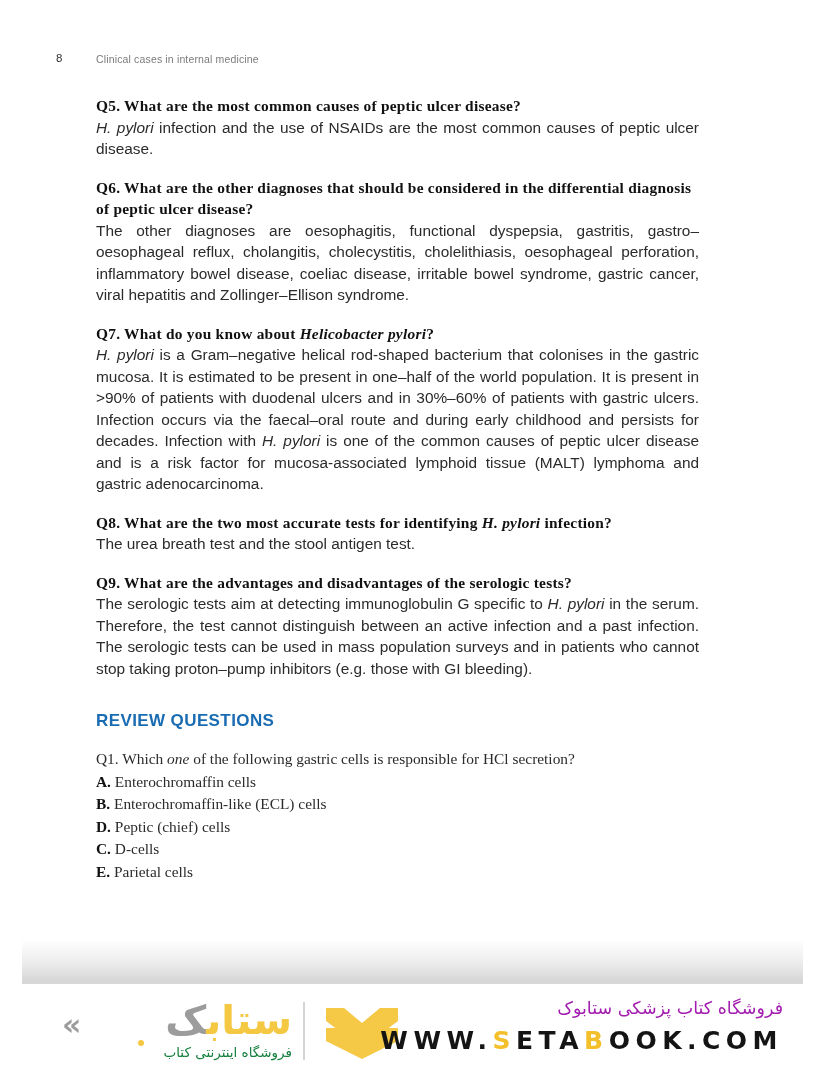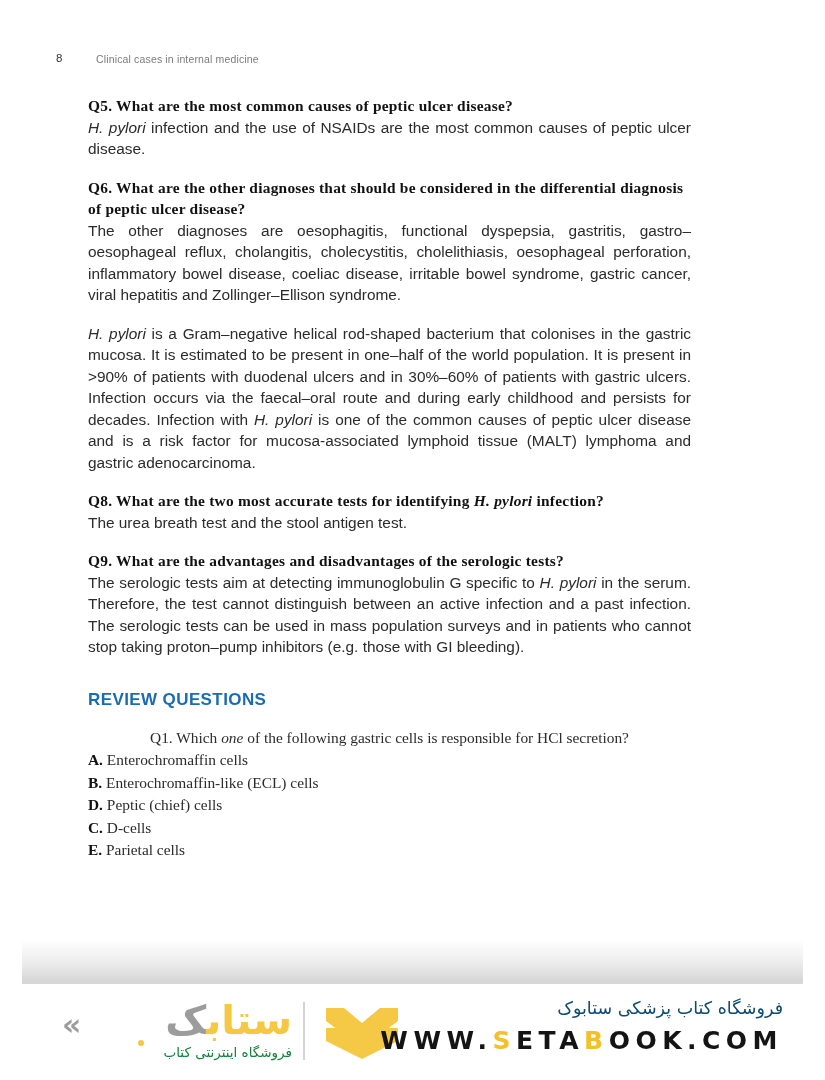--- a/index.html
+++ b/index.html
@@ -59,21 +59,21 @@
     top: 1px;
     font-family: "Liberation Sans", sans-serif;
     font-size: 10.5px;
     color: #7b7b7b;
     letter-spacing: 0.15px;
   }
 
   
   #text-column {
     position: absolute;
-    left: 88px;
+    left: 96px;
     top: 95px;
     width: 603px;
   }
 
   .qa-block { margin-bottom: 17px; }
 
   .q-head {
     font-family: "Liberation Serif", serif;
     font-weight: bold;
     font-size: 15.4px;
@@ -105,21 +105,20 @@
     font-size: 17px;
     letter-spacing: 0.4px;
     color: #1a6cb2;
     margin-bottom: 17px;
   }
   .review-q {
     font-family: "Liberation Serif", serif;
     font-size: 15.4px;
     line-height: 22.5px;
     color: #2b2b2b;
-    text-align: center;
   }
   .review-q i { font-style: italic; }
   .option-row {
     font-family: "Liberation Serif", serif;
     font-size: 15.4px;
     line-height: 22.5px;
     color: #2b2b2b;
   }
   .option-letter {
     font-weight: bold;
@@ -212,21 +211,21 @@
   }
 
   
   #site-fa {
     position: absolute;
     right: 42px;
     top: 14px;
     direction: rtl;
     font-family: "DejaVu Sans", sans-serif;
     font-size: 17.5px;
-    color: #0c4a6e;
+    color: #a21caf;
     white-space: nowrap;
   }
   #site-url {
     position: absolute;
     right: 42px;
     top: 42px;
     font-family: "DejaVu Sans", sans-serif;
     font-size: 25px;
     font-weight: bold;
     color: #141414;
@@ -251,20 +250,21 @@
       <div class="q-head">Q5. What are the most common causes of peptic ulcer disease?</div>
       <div class="q-body"><i>H. pylori</i><span> infection and the use of NSAIDs are the most common causes of peptic ulcer disease.</span></div>
     </div>
 
     <div class="qa-block">
       <div class="q-head">Q6. What are the other diagnoses that should be considered in the differential diagnosis of peptic ulcer disease?</div>
       <div class="q-body"><span>The other diagnoses are oesophagitis, functional dyspepsia, gastritis, gastro–oesophageal reflux, cholangitis, cholecystitis, cholelithiasis, oesophageal perforation, inflammatory bowel disease, coeliac disease, irritable bowel syndrome, gastric cancer, viral hepatitis and Zollinger–Ellison syndrome.</span></div>
     </div>
 
     <div class="qa-block">
+      <div class="q-head"><span>Q7. What do you know about </span><i>Helicobacter pylori</i><span>?</span></div>
       <div class="q-body"><i>H. pylori</i><span> is a Gram–negative helical rod-shaped bacterium that colonises in the gastric mucosa. It is estimated to be present in one–half of the world population. It is present in &gt;90% of patients with duodenal ulcers and in 30%–60% of patients with gastric ulcers. Infection occurs via the faecal–oral route and during early childhood and persists for decades. Infection with </span><i>H. pylori</i><span> is one of the common causes of peptic ulcer disease and is a risk factor for mucosa-associated lymphoid tissue (MALT) lymphoma and gastric adenocarcinoma.</span></div>
     </div>
 
     <div class="qa-block">
       <div class="q-head"><span>Q8. What are the two most accurate tests for identifying </span><i>H. pylori</i><span> infection?</span></div>
       <div class="q-body"><span>The urea breath test and the stool antigen test.</span></div>
     </div>
 
     <div class="qa-block">
       <div class="q-head">Q9. What are the advantages and disadvantages of the serologic tests?</div>

